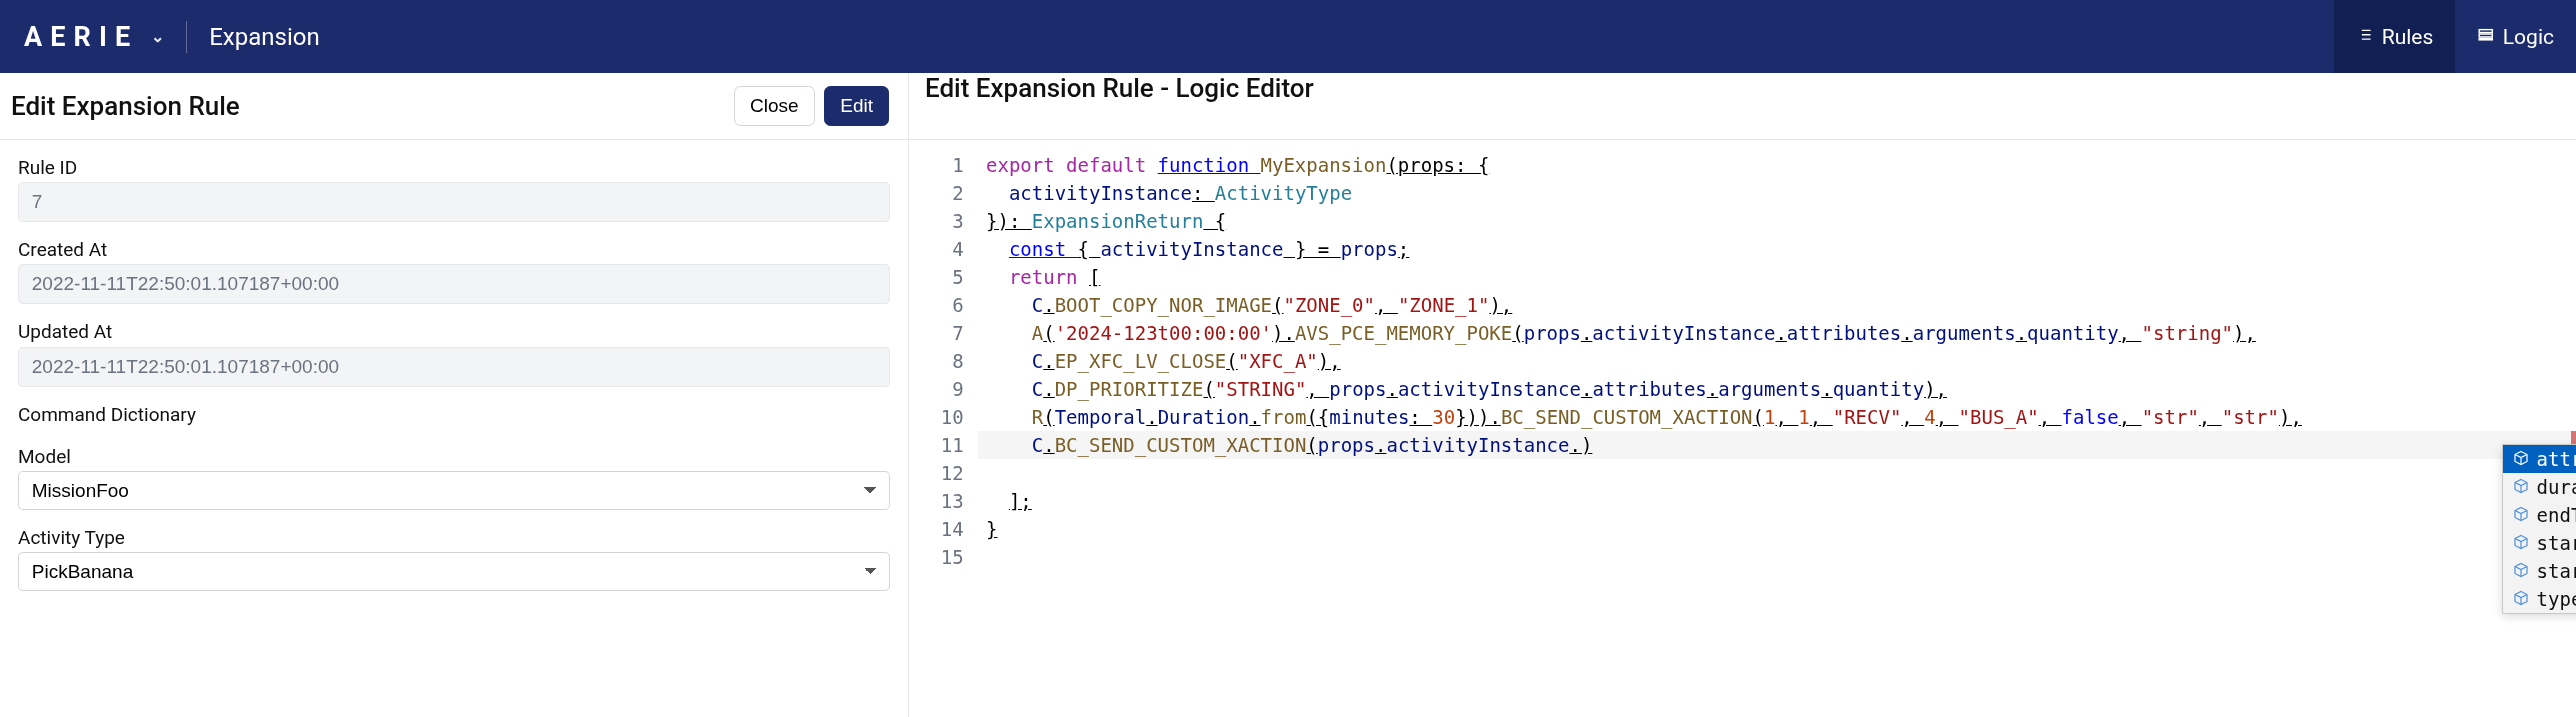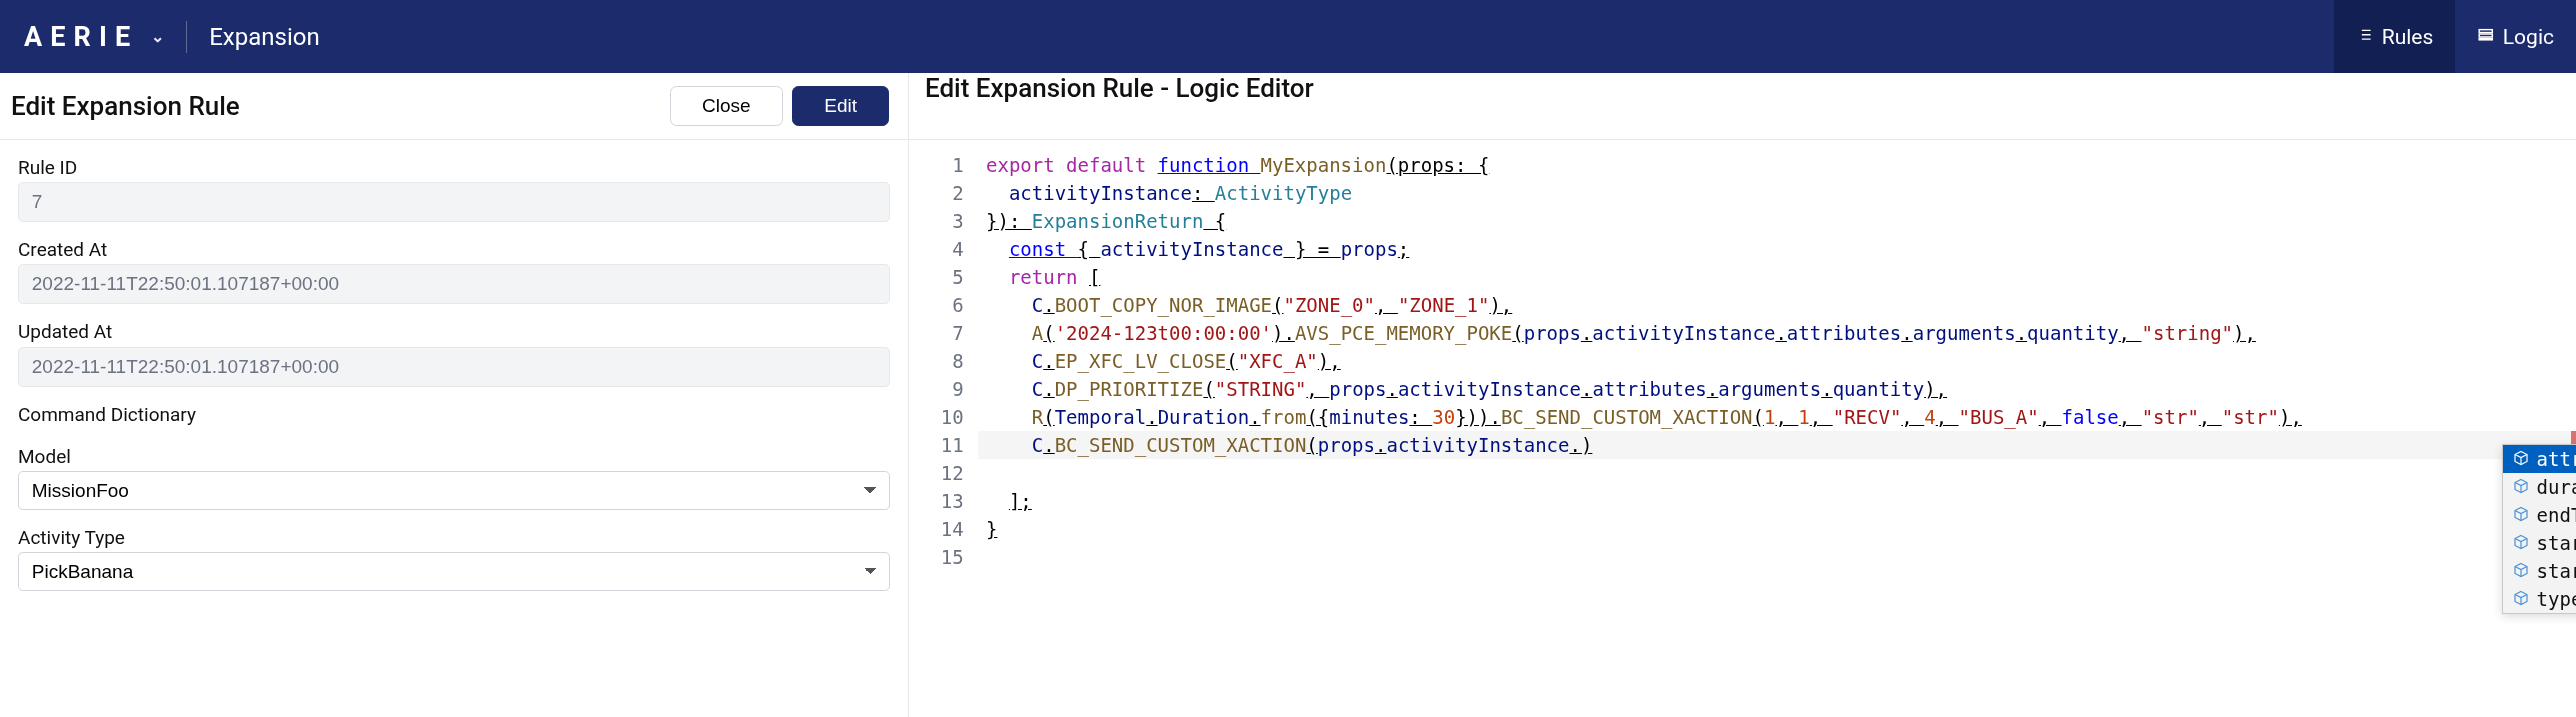--- a/index.html
+++ b/index.html
@@ -18,21 +18,21 @@
 
   
   .main { flex: 1; display: flex; min-height: 0; }
   .left { width: 909px; border-right: 0.8px solid #e5e7eb; display: flex; flex-direction: column; background: #fff; }
   .right { flex: 1; display: flex; flex-direction: column; }
 
   
   .pane-header { height: 67px; border-bottom: 0.8px solid #e5e7eb; display: flex; align-items: center; padding: 0 19px 0 11px; }
   .pane-title { font-size: 26px; font-weight: 500; }
   .pane-header .spacer { flex: 1; }
-  .btn { font-size: 19px; padding: 8px 31px; border-radius: 6.4px; border: 0.8px solid #d1d5db; background: #fff; margin-left: 9.6px; cursor: pointer; text-align: right; }
+  .btn { font-size: 19px; padding: 8px 15px; border-radius: 6.4px; border: 0.8px solid #d1d5db; background: #fff; margin-left: 9.6px; cursor: pointer; text-align: right; }
   .btn.primary { background: #1c2b6b; color: #fff; border-color: #1c2b6b; }
 
   
   .form { padding: 16px 18px; display: flex; flex-direction: column; gap: 16px; }
   .field-label { font-size: 19px; margin-bottom: 3.2px; display: block; }
   .field-input, .field-select { width: 100%; font-size: 19px; padding: 8px 12.8px; border: 0.8px solid #d1d5db; border-radius: 4.8px; background: #fff; color: #000; }
   .field-input[readonly] { background: #f3f4f6; color: #6b7280; border-color: #e5e7eb; }
   .field-select { appearance: none; -webkit-appearance: none; background-image: linear-gradient(45deg, transparent 50%, #555 50%), linear-gradient(135deg, #555 50%, transparent 50%); background-position: calc(100% - 19px) 50%, calc(100% - 12.8px) 50%; background-size: 6.4px 6.4px, 6.4px 6.4px; background-repeat: no-repeat; }
 
   

